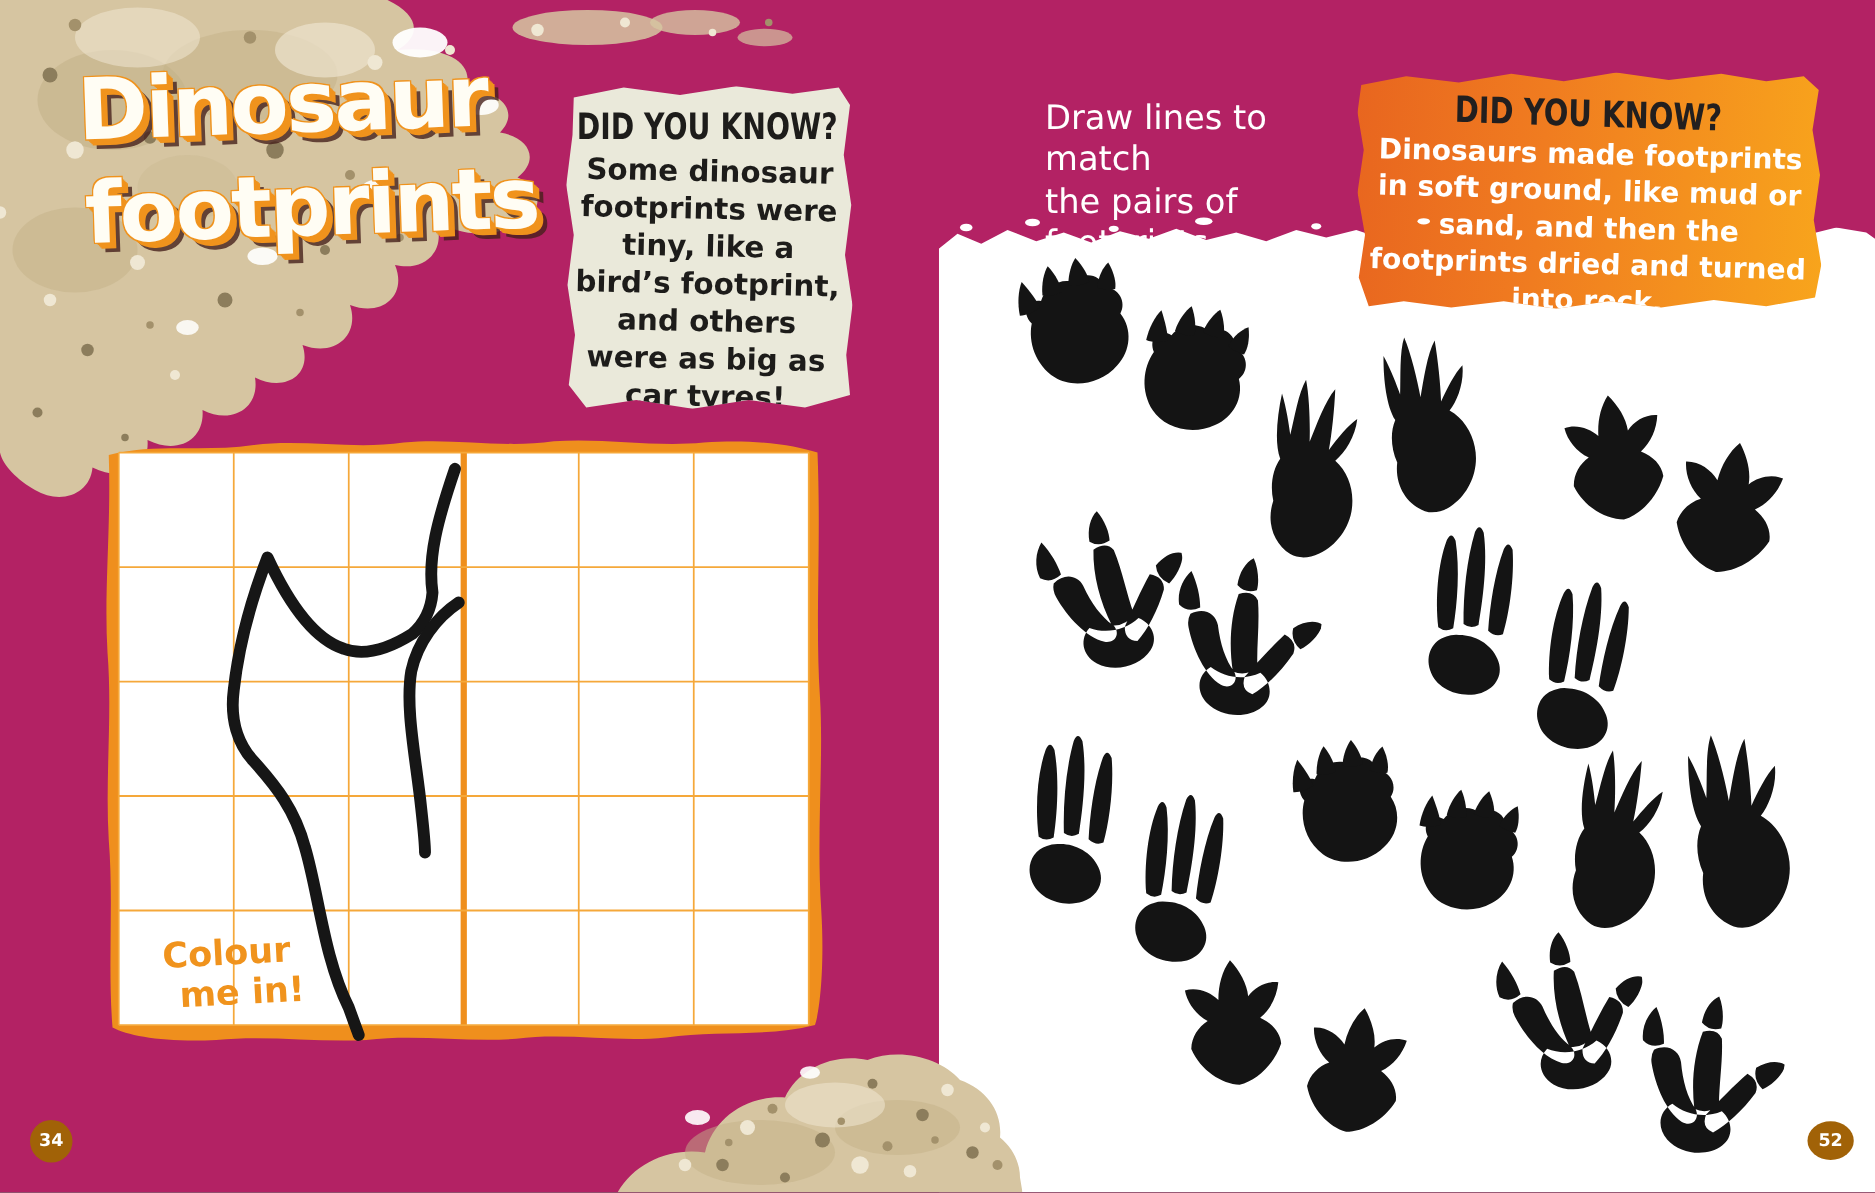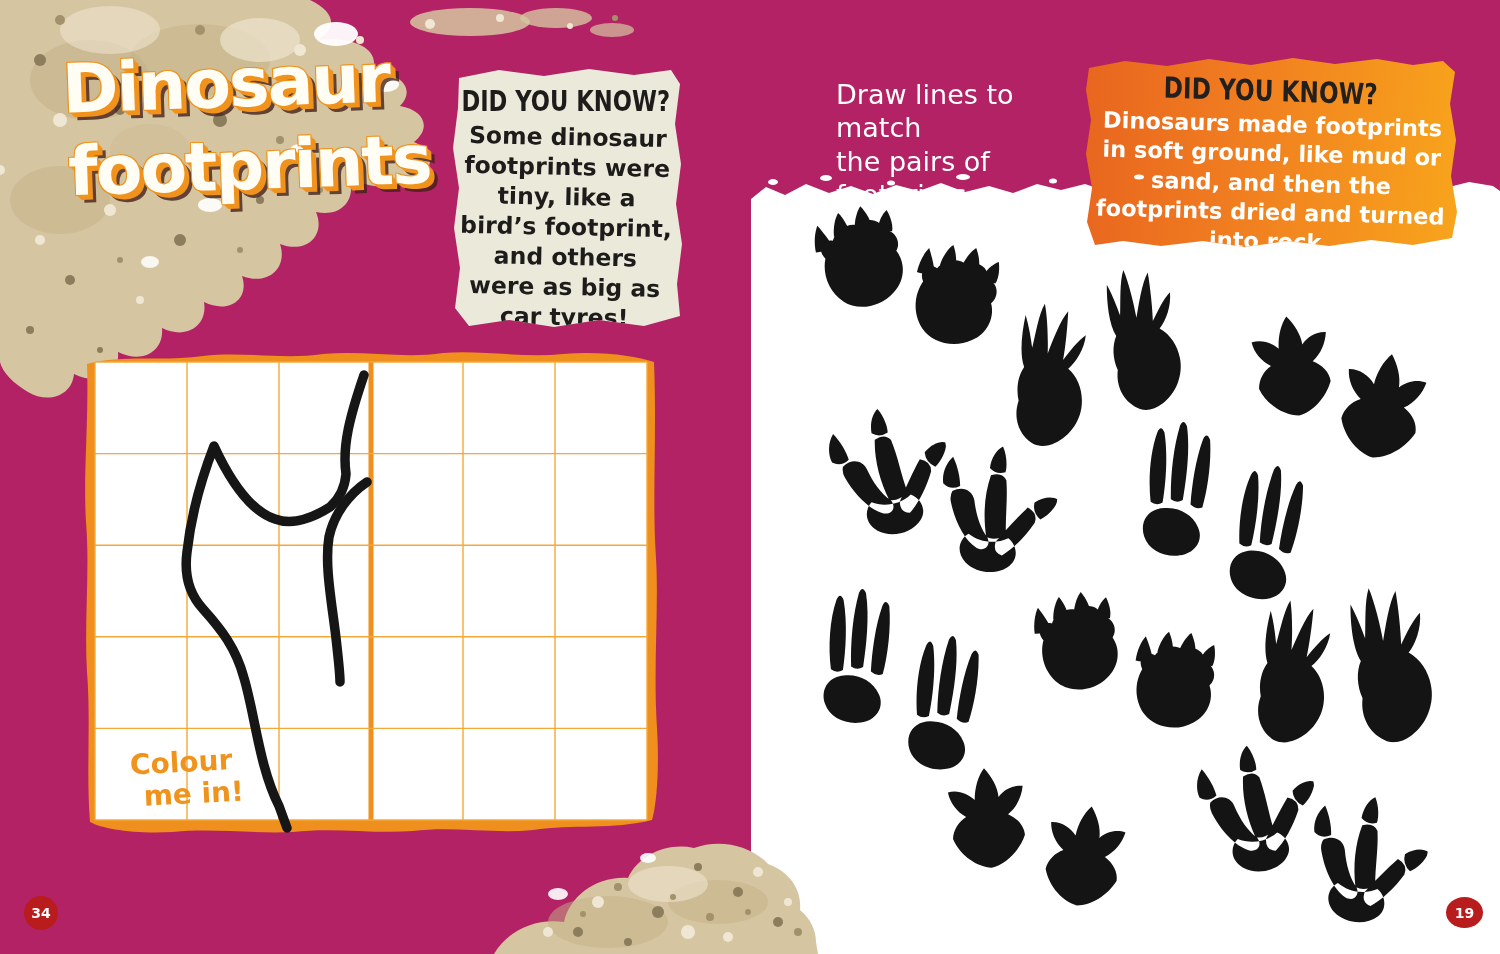--- a/index.html
+++ b/index.html
@@ -78,21 +78,21 @@
   .orange-box .dyk-body{
     margin-top:2px;font-weight:700;color:#fff;font-size:22.5px;line-height:1.3;
     text-align:center;transform:rotate(1.5deg);width:360px;
   }
 
   
   .grid-wrap{position:absolute;left:83px;top:348px;}
 
   
   .page-badge{
-    position:absolute;background:#b91c1c;color:#fff;font-weight:700;font-size:14px;
+    position:absolute;background:#a16207;color:#fff;font-weight:700;font-size:14px;
     display:flex;align-items:center;justify-content:center;border-radius:50%;
   }
   .badge-34{left:24px;top:896px;width:34px;height:34px;}
   .badge-35{left:1446px;top:897px;width:37px;height:31px;}
 
   .fp-layer{position:absolute;left:751px;top:0;}
   .sand{position:absolute;pointer-events:none;}
   .sand-tl{left:0;top:0;}
   .sand-bot{left:488px;top:772px;}
 </style>
@@ -300,15 +300,15 @@
       <circle cx="130" cy="115" r="4"></circle>
         <circle cx="185" cy="125" r="3"></circle>
         <circle cx="222" cy="145" r="4"></circle>
       <circle cx="95" cy="142" r="3"></circle>
         <circle cx="260" cy="140" r="3"></circle>
         <circle cx="310" cy="160" r="4"></circle>
     </g>
   </svg>
 
   <div class="page-badge badge-34">34</div>
-  <div class="page-badge badge-35">19</div>
+  <div class="page-badge badge-35">52</div>
 
 </div>
 
 </body></html>

